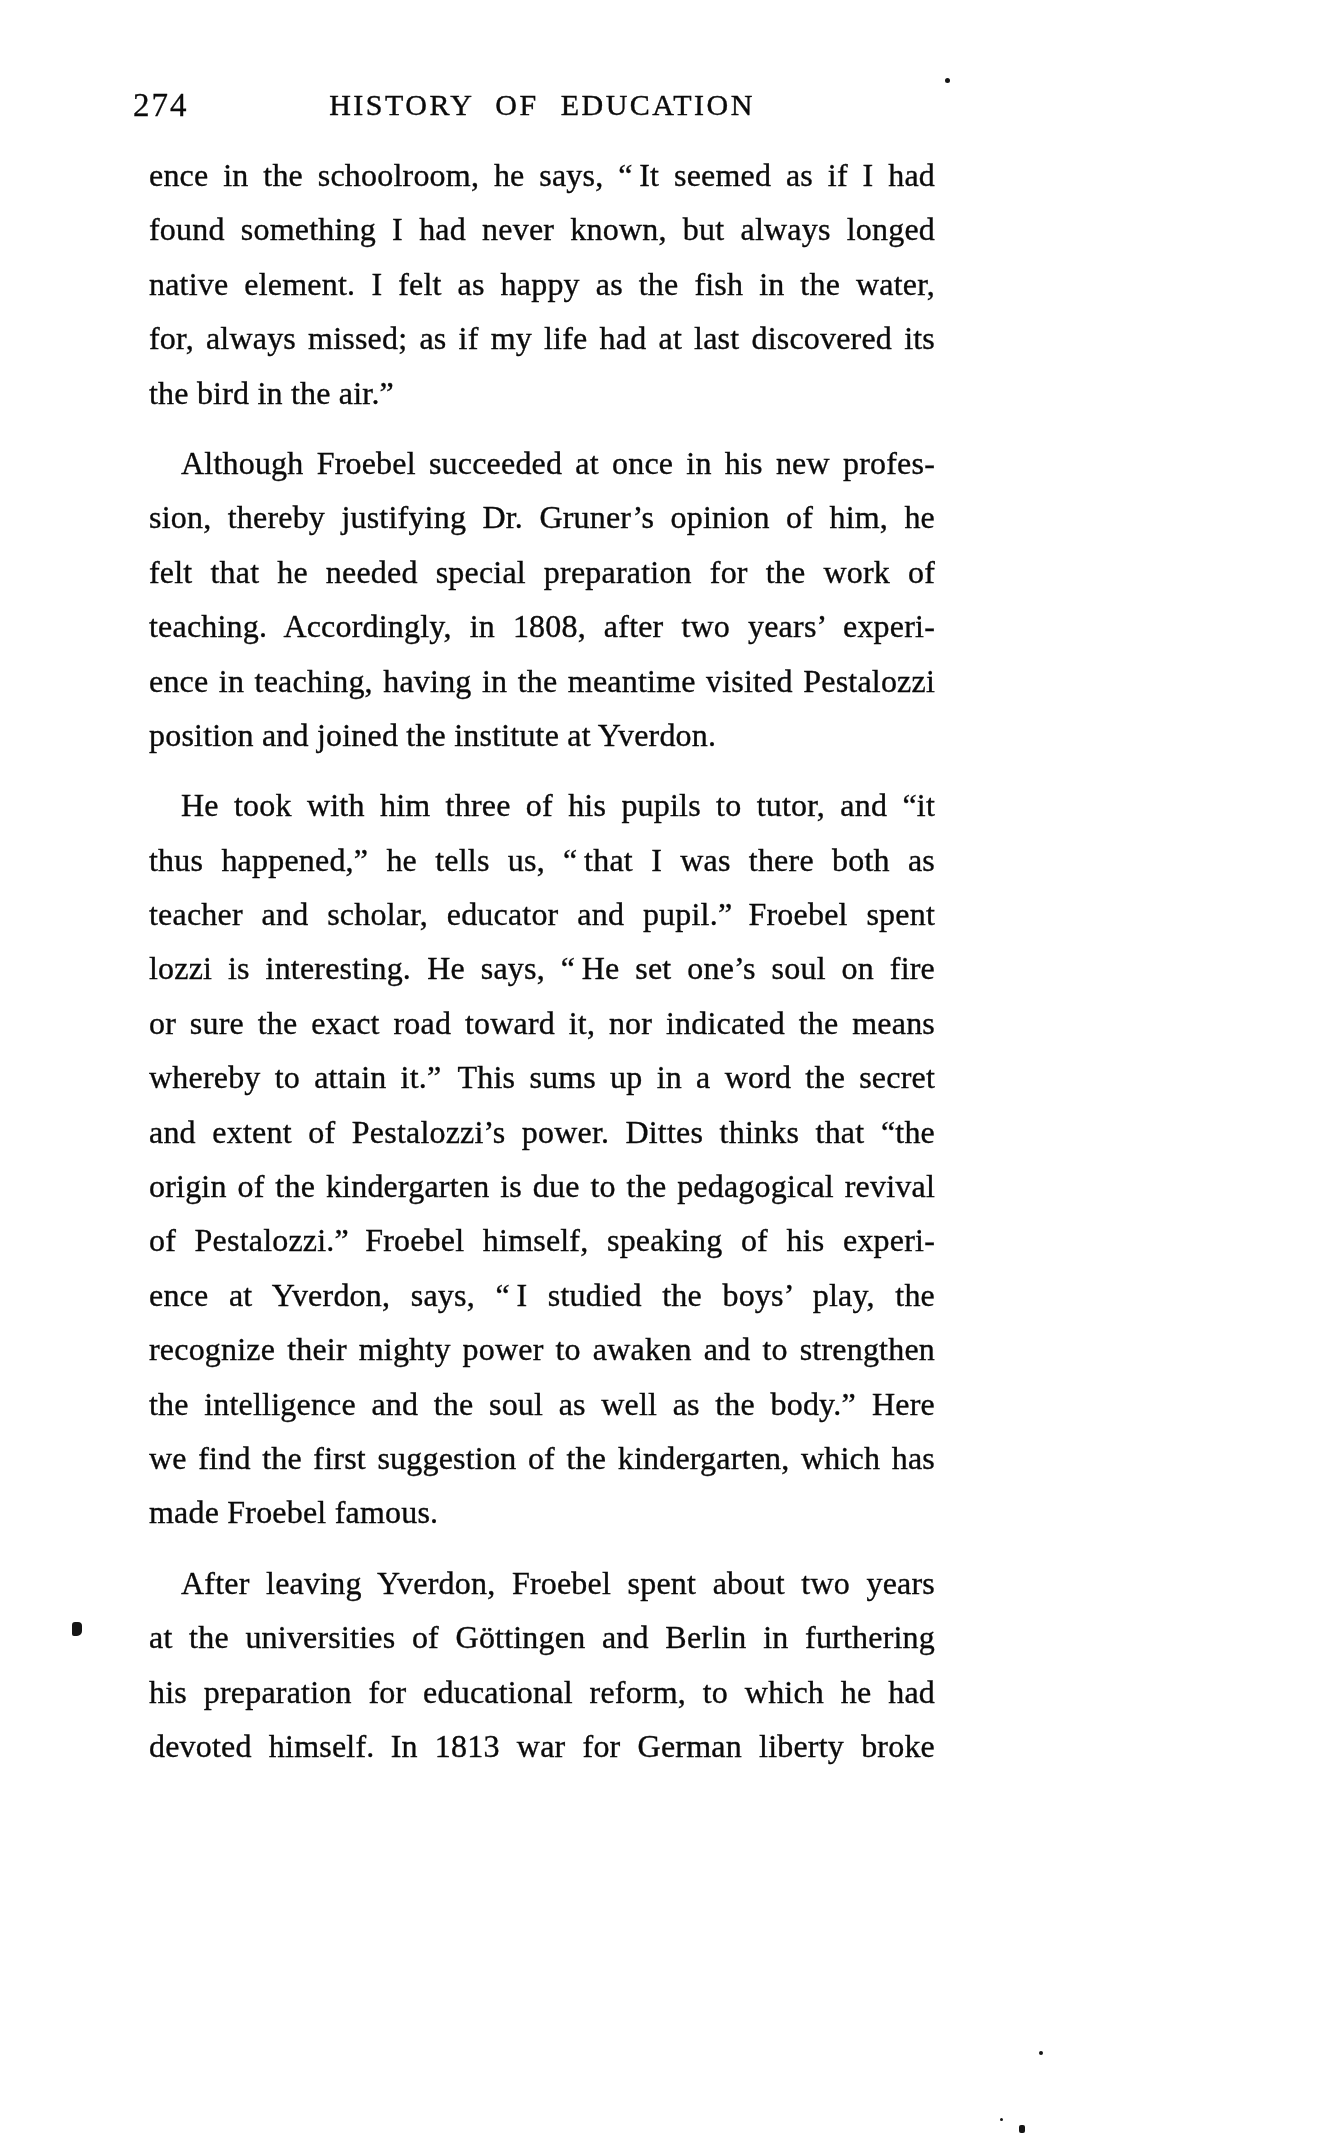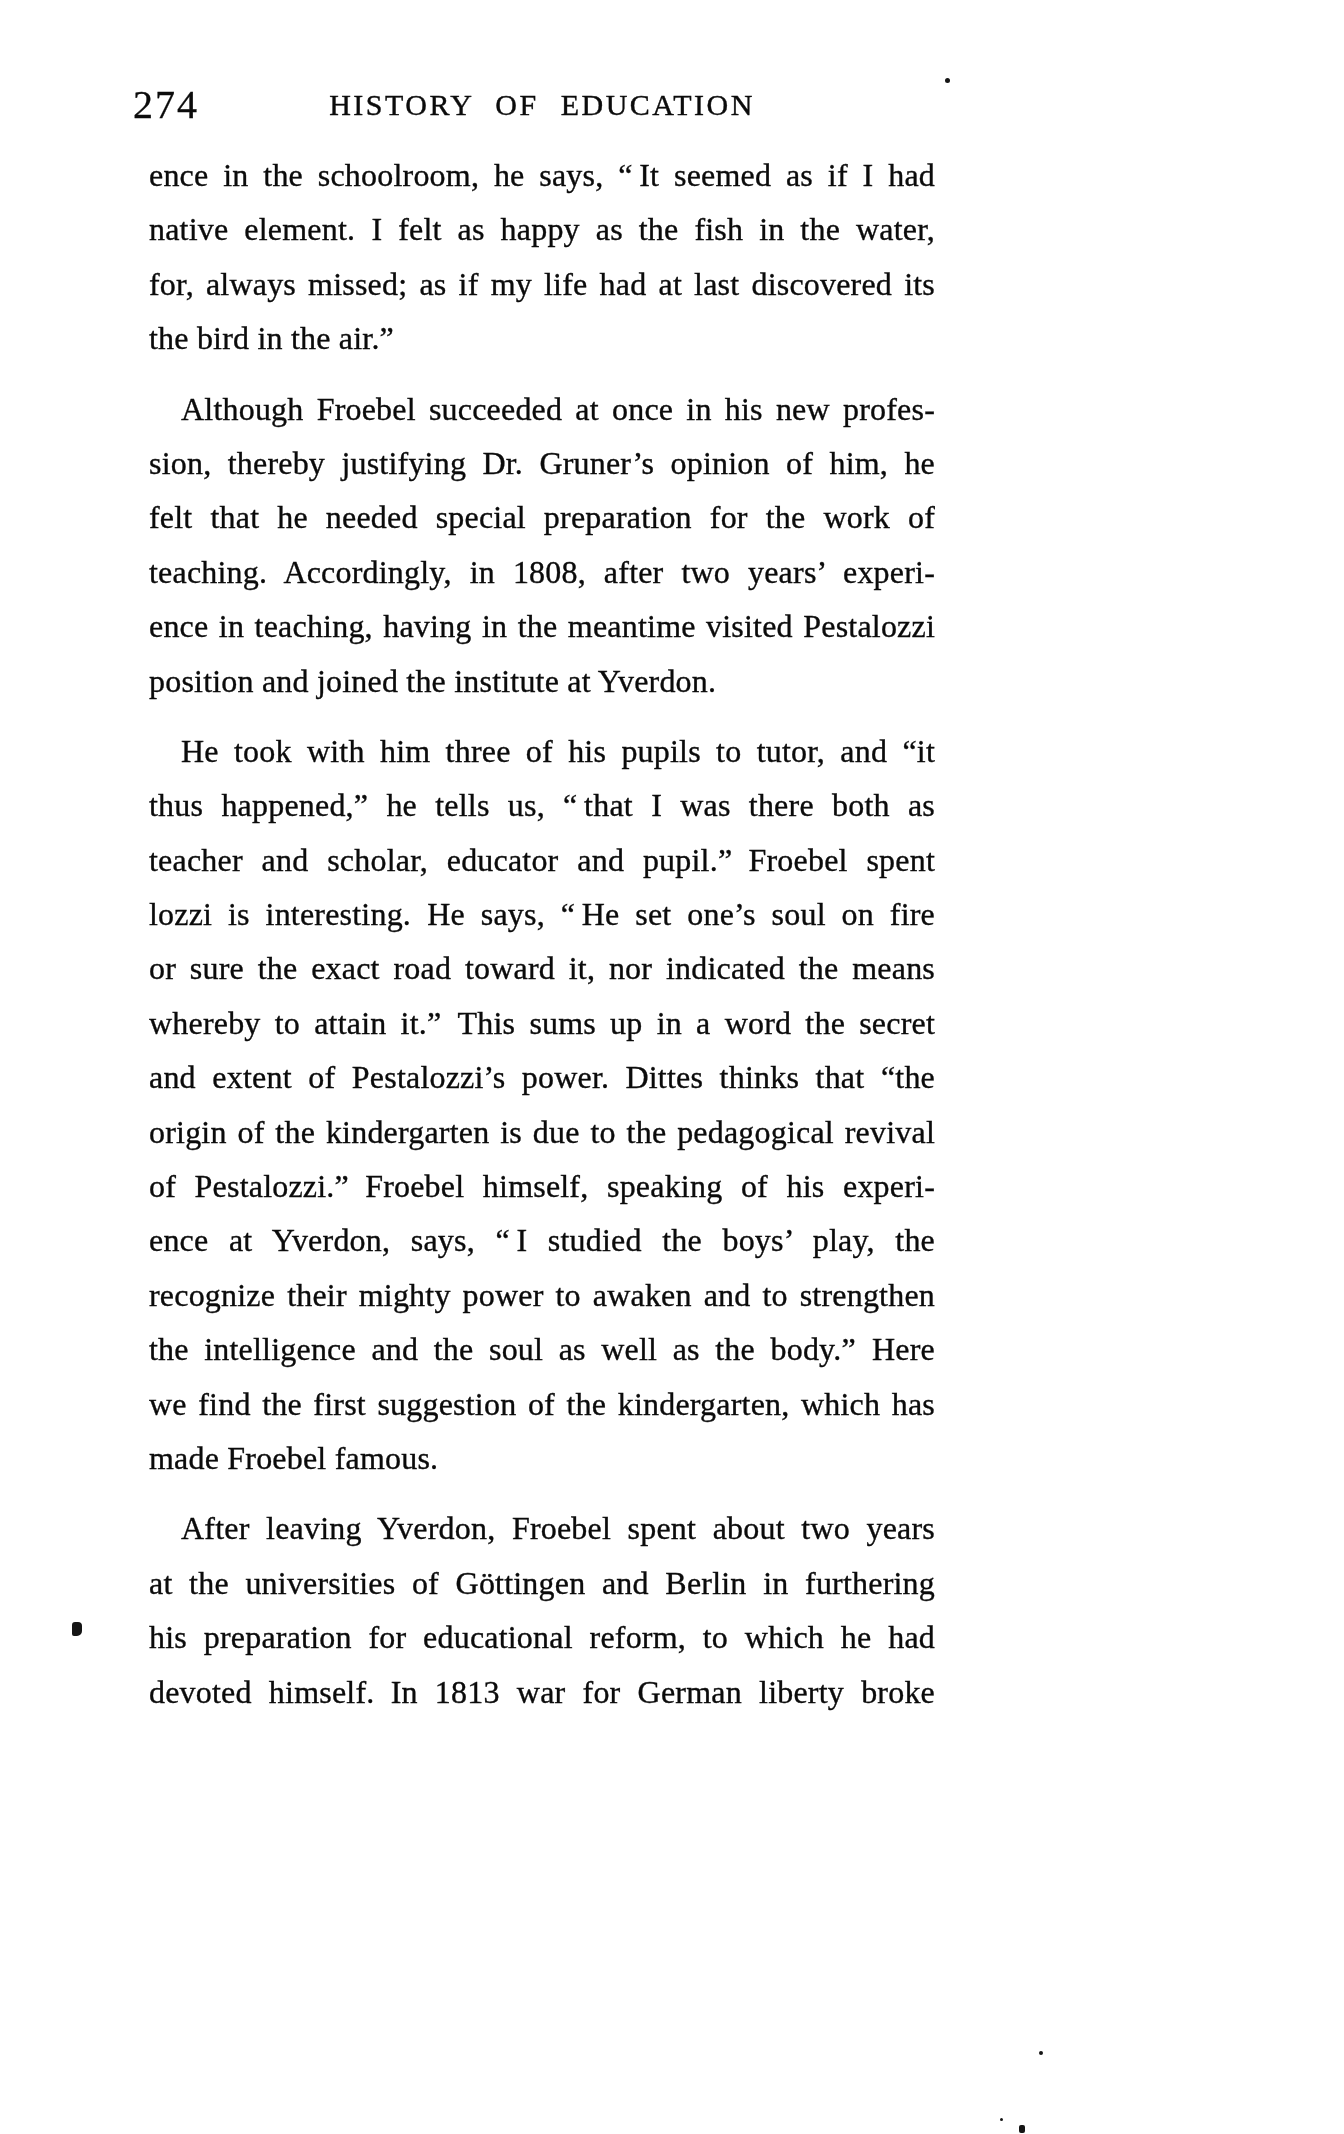--- a/index.html
+++ b/index.html
@@ -22,21 +22,21 @@
     top: 82px;
     left: 133px;
     width: 818px;
     height: 46px;
     line-height: 46px;
   }
   .page-number {
     position: absolute;
     left: 0;
     top: 0;
-    font-size: 40px;
+    font-size: 33px;
     letter-spacing: 2px;
     -webkit-text-stroke: 0.3px #0b0b0b;
   }
   .running-head {
     position: absolute;
     left: 0;
     right: 0;
     top: 0;
     text-align: center;
     font-size: 30px;
@@ -83,20 +83,21 @@
 
   <div class="header">
     <span class="page-number">274</span>
     <span class="running-head">HISTORY OF EDUCATION</span>
   </div>
 
   <div class="body-text">
 
     <div class="paragraph">
       <div class="line">ence in the schoolroom, he says, “ It seemed as if I had</div>
+      <div class="line">found something I had never known, but always longed</div>
       <div class="line">native element. I felt as happy as the fish in the water,</div>
       <div class="line">for, always missed; as if my life had at last discovered its</div>
       <div class="line last">the bird in the air.”</div>
     </div>
 
     <div class="paragraph">
       <div class="line indent">Although Froebel succeeded at once in his new profes-</div>
       <div class="line">sion, thereby justifying Dr. Gruner’s opinion of him, he</div>
       <div class="line">felt that he needed special preparation for the work of</div>
       <div class="line">teaching. Accordingly, in 1808, after two years’ experi-</div>

